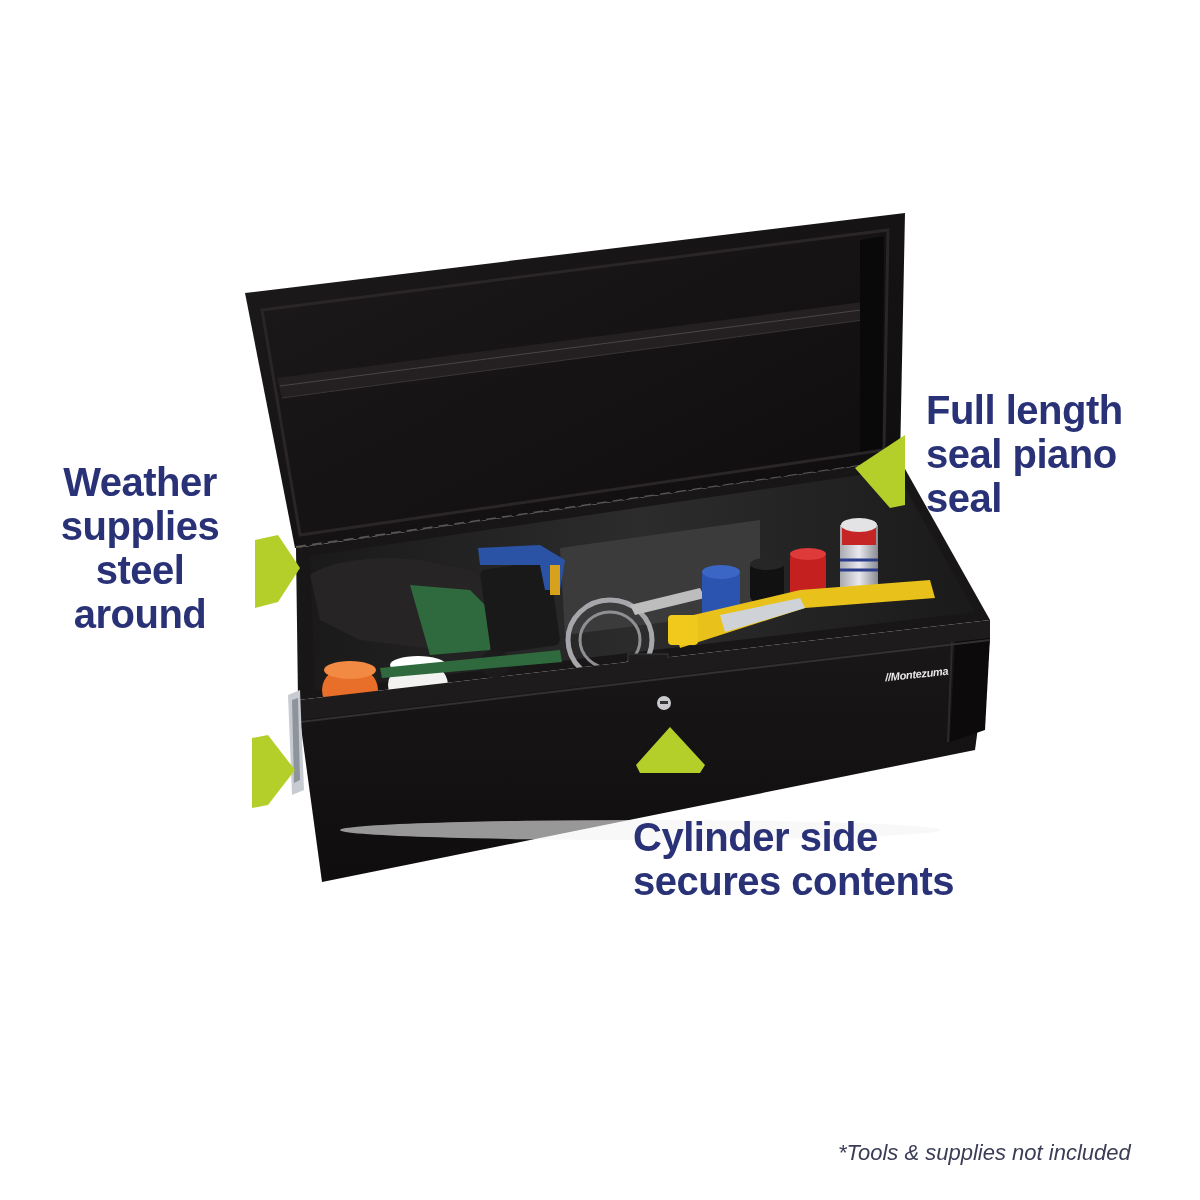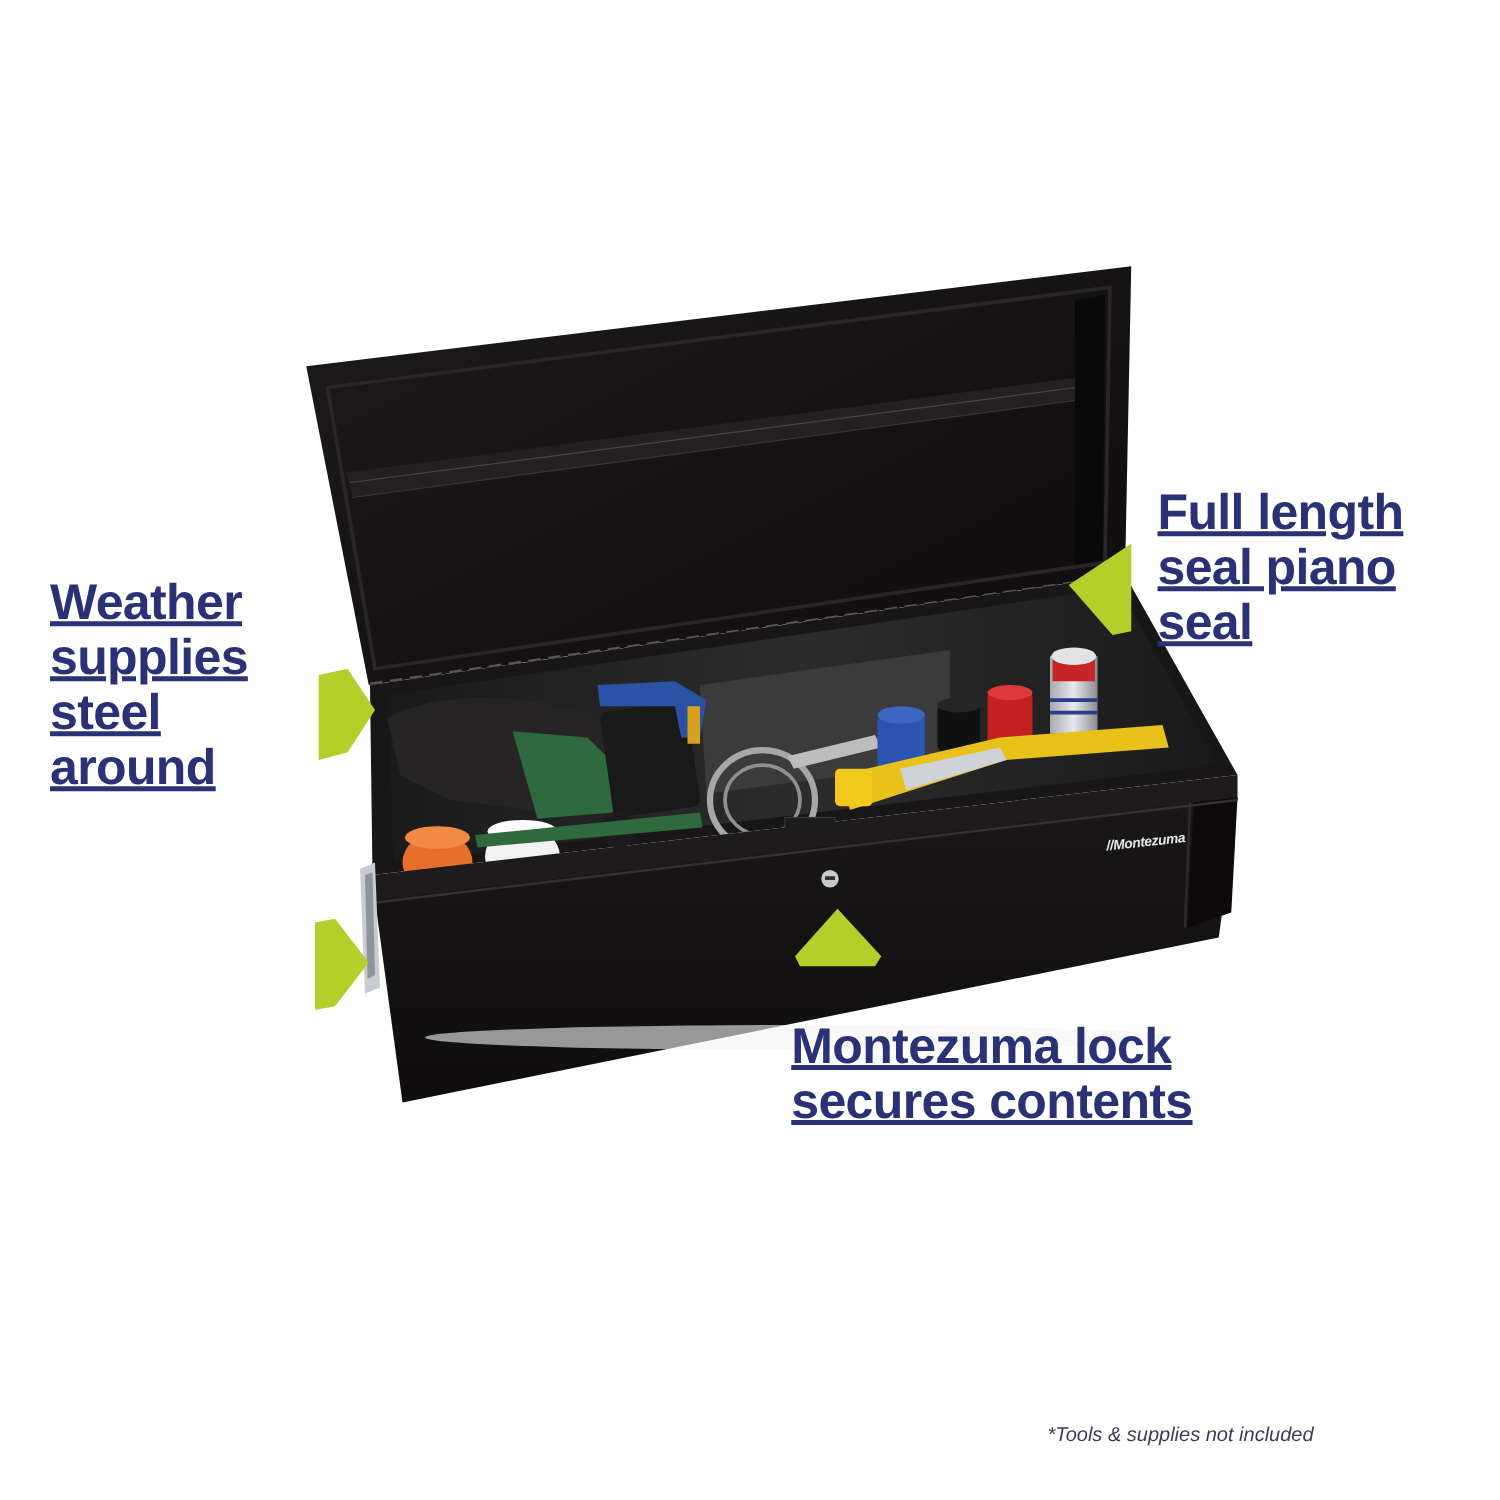--- a/index.html
+++ b/index.html
@@ -1,22 +1,22 @@
 <!DOCTYPE html>
 <html><head>
   <meta charset="utf-8">
   <style>
     html, body { margin:0; padding:0; background:#ffffff; }
     .stage { position:relative; width:1200px; height:1200px; overflow:hidden; background:#ffffff; font-family:"Liberation Sans", sans-serif; }
     .product-svg { position:absolute; left:0; top:0; }
     .callout { position:absolute; color:#2a3277; font-weight:bold; font-family:"Liberation Sans", sans-serif; line-height:44px; font-size:40px; letter-spacing:-0.5px; }
-    .callout .line { display:block; white-space:nowrap;text-decoration:underline; }
-    .callout.right { text-align:left; }
+    .callout .line { display:block; white-space:nowrap; }
+    .callout.right { text-align:center; }
     .callout.left { text-align:left; }
-    .footnote { position:absolute; left:838px; top:1140px; font-size:16px; font-style:italic; color:#3a3d55; font-family:"Liberation Sans", sans-serif; white-space:nowrap; }
+    .footnote { position:absolute; left:838px; top:1140px; font-size:22px; font-style:italic; color:#3a3d55; font-family:"Liberation Sans", sans-serif; white-space:nowrap; }
     .brand-logo { position:absolute; left:885px; top:668px; font-size:11px; font-style:italic; font-weight:bold; color:#e8e8e8; transform:rotate(-6deg); font-family:"Liberation Sans", sans-serif; white-space:nowrap; letter-spacing:-0.3px; }
   </style>
 </head>
 <body>
 
 <div class="stage">
 
   <svg class="product-svg" width="1200" height="1200" viewBox="0 0 1200 1200">
     <defs>
       <linearGradient id="lidGrad" x1="0" y1="0" x2="1" y2="1">
@@ -141,18 +141,18 @@
   </div>
 
   <div class="callout left" style="left:926px; top:388px; width:260px;">
     <span class="line">Full length</span>
     <span class="line">seal piano</span>
     <span class="line">seal</span>
   </div>
 
 
   <div class="callout left" style="left:633px; top:815px; width:380px;">
-    <span class="line">Montezuma lock</span>
+    <span class="line">Cylinder side</span>
     <span class="line">secures contents</span>
   </div>
 
   <div class="footnote">*Tools &amp; supplies not included</div>
 </div>
 
 </body></html>

